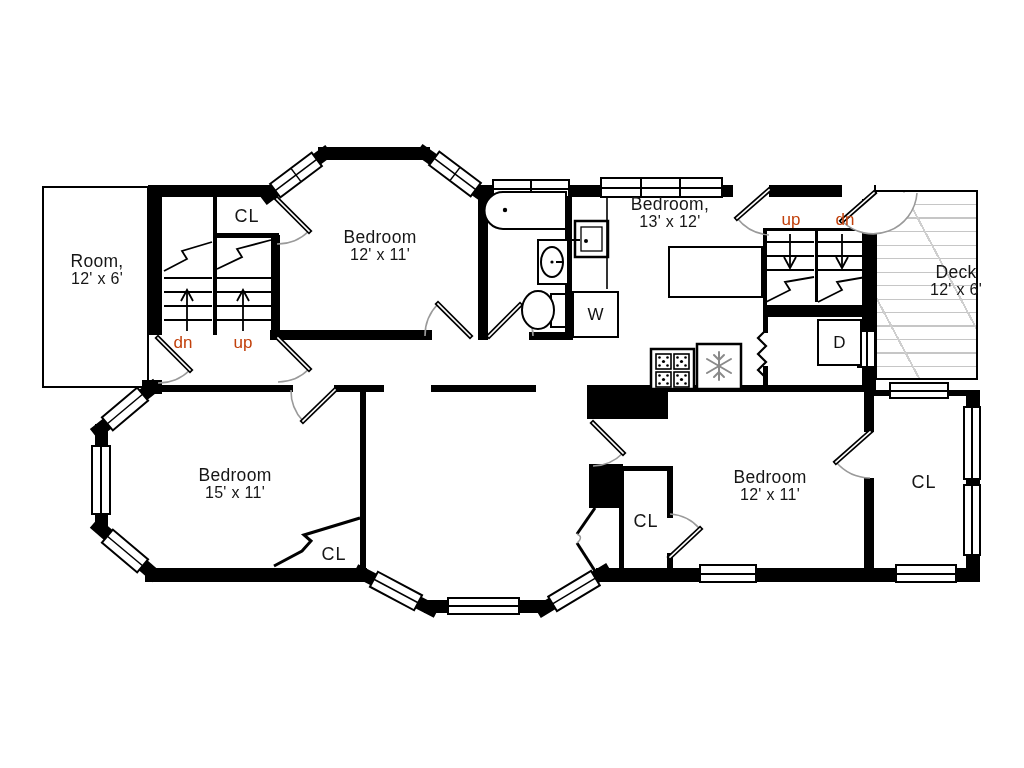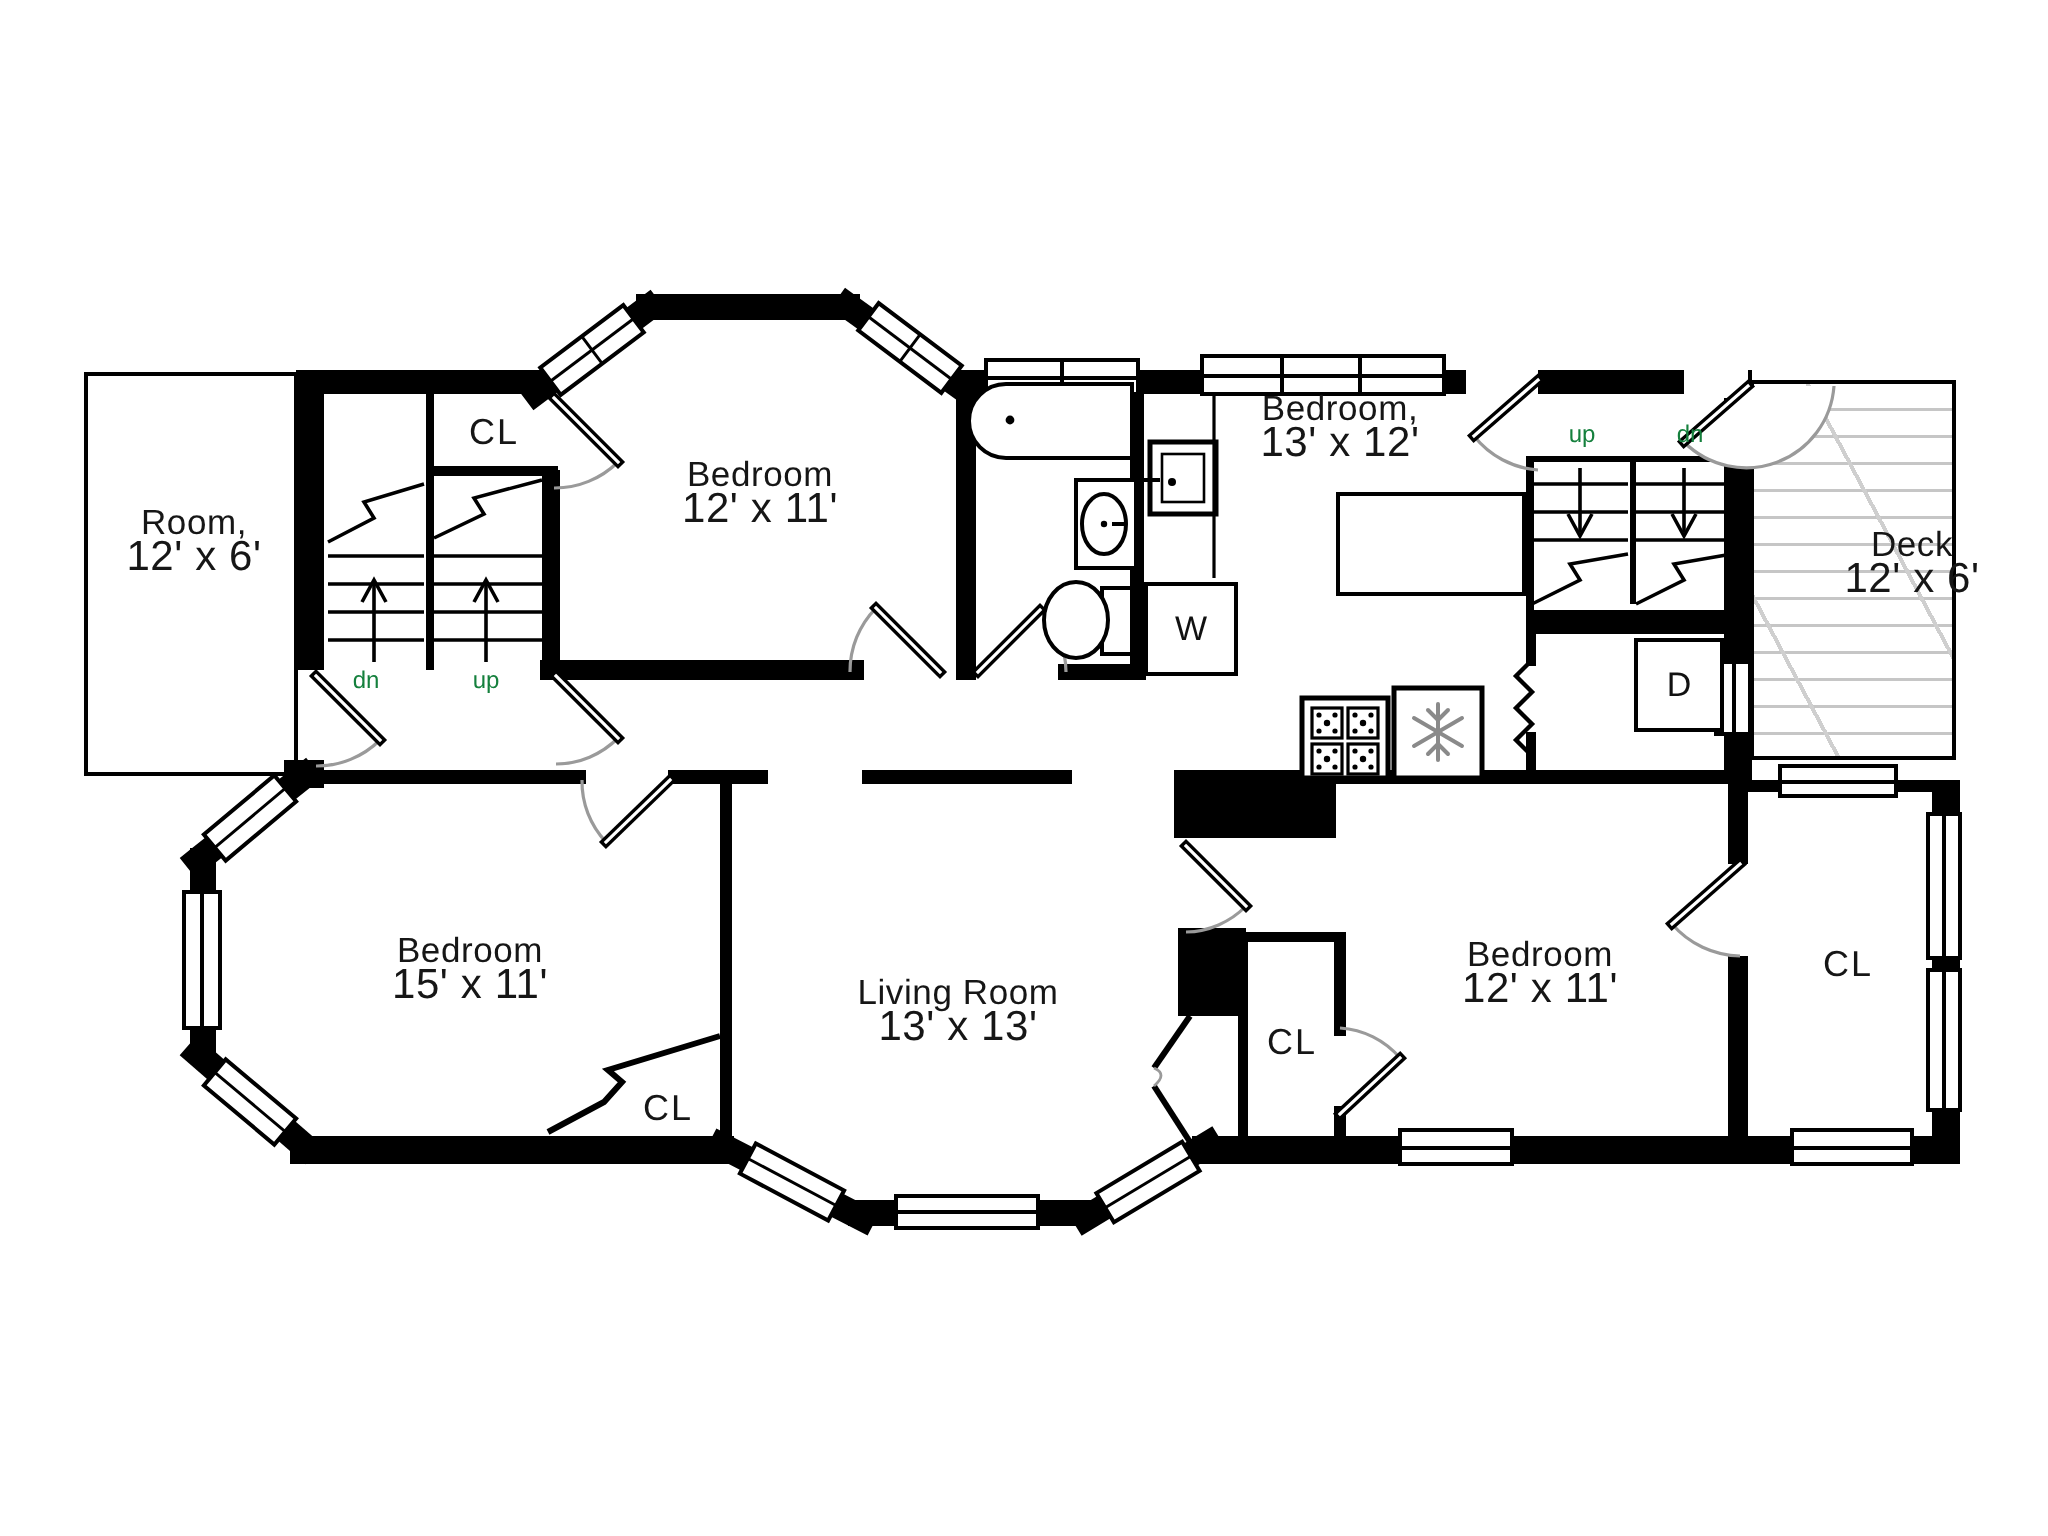--- a/index.html
+++ b/index.html
@@ -10,22 +10,22 @@
   .outline{position:absolute;border:2px solid #000;background:#fff;box-sizing:border-box}
   .window{position:absolute;background:#fff;border:2px solid #000;box-sizing:border-box}
   .window.wh::after{content:"";position:absolute;left:0;right:0;top:50%;margin-top:-1px;height:2px;background:#000}
   .window.wv::after{content:"";position:absolute;top:0;bottom:0;left:50%;margin-left:-1px;width:2px;background:#000}
   .vdiv{position:absolute;top:0;bottom:0;width:2px;background:#000}
   .box{position:absolute;background:#fff;border:2.5px solid #000;box-sizing:border-box;
        display:flex;align-items:center;justify-content:center;font-size:17px;color:#111}
   .island{position:absolute;background:#fff;border:2.5px solid #000;box-sizing:border-box}
   .label{position:absolute;transform:translateX(-50%);text-align:center;white-space:nowrap}
   .label .nm{display:block;font-size:17.5px;line-height:18px;letter-spacing:.3px}
-  .label .dm{display:block;font-size:21px;line-height:18px;letter-spacing:.3px}
-  .slabel{position:absolute;transform:translateX(-50%);font-size:12px;color:#15803d;white-space:nowrap}
+  .label .dm{display:block;font-size:16px;line-height:18px;letter-spacing:.3px}
+  .slabel{position:absolute;transform:translateX(-50%);font-size:17px;color:#c2410c;white-space:nowrap}
   .cl-label{position:absolute;transform:translateX(-50%);font-size:18px;letter-spacing:1px;color:#161616}
   .deck{position:absolute;left:875px;top:190px;width:103px;height:190px;border:2px solid #000;
         box-sizing:border-box;
         background:
           repeating-linear-gradient(62deg, transparent 0 36px, #cfcfcf 36px 38px, transparent 38px 74px),
           repeating-linear-gradient(180deg, transparent 0 12px, #c6c6c6 12px 13.5px);}
   svg.overlay{position:absolute;left:0;top:0;pointer-events:none}
 </style>
 </head>
 <body>
@@ -299,24 +299,20 @@
     <span class="dm">13' x 12'</span>
   </div>
   <div class="label" style="left:956px;top:263px">
     <span class="nm">Deck</span>
     <span class="dm">12' x 6'</span>
   </div>
   <div class="label" style="left:235px;top:466px">
     <span class="nm">Bedroom</span>
     <span class="dm">15' x 11'</span>
   </div>
-  <div class="label" style="left:479px;top:487px">
-    <span class="nm">Living Room</span>
-    <span class="dm">13' x 13'</span>
-  </div>
   <div class="label" style="left:770px;top:468px">
     <span class="nm">Bedroom</span>
     <span class="dm">12' x 11'</span>
   </div>
   <div class="cl-label" style="left:334px;top:544px">CL</div>
   <div class="cl-label" style="left:646px;top:511px">CL</div>
   <div class="cl-label" style="left:924px;top:472px">CL</div>
 
   <div class="slabel" style="left:183px;top:333px">dn</div>
   <div class="slabel" style="left:243px;top:333px">up</div>

